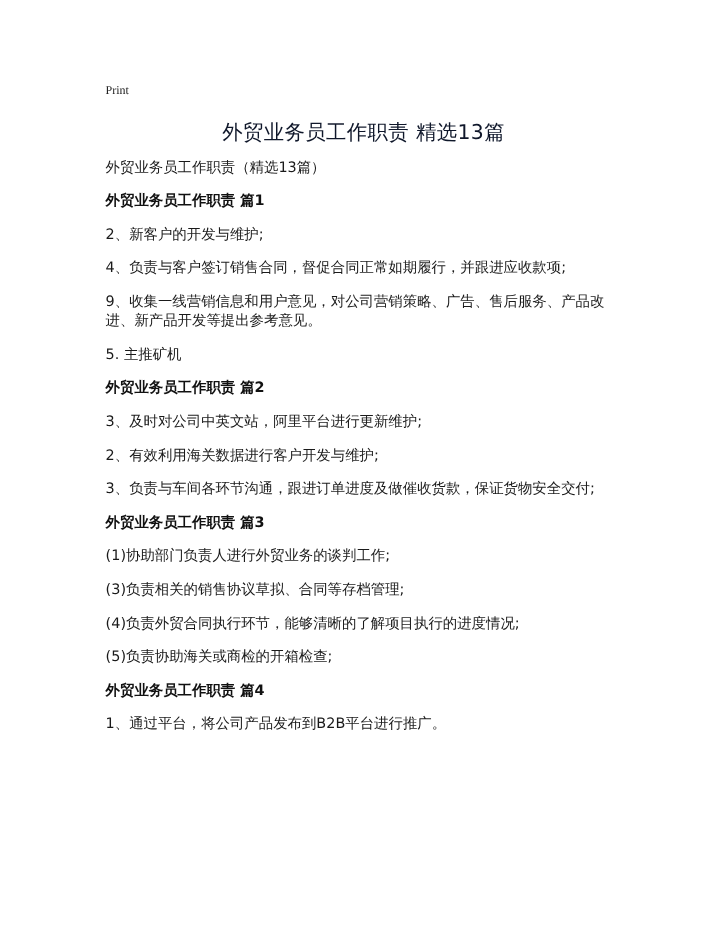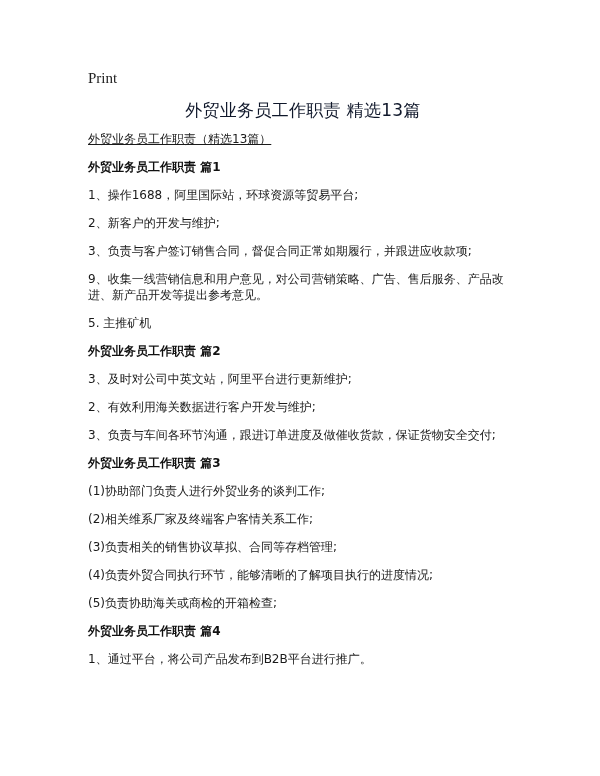--- a/index.html
+++ b/index.html
@@ -19,21 +19,21 @@
       position: absolute;
       left: 88px;
       top: 0;
       width: 430px;
     }
     .print-link {
       position: absolute;
       left: 0;
       top: 70px;
       font-family: "Liberation Serif", "DejaVu Serif", serif;
-      font-size: 15px;
+      font-size: 10px;
       color: #222;
       cursor: pointer;
     }
     .doc-title {
       position: absolute;
       left: 0;
       top: 99px;
       width: 430px;
       text-align: center;
       font-size: 17px;
@@ -45,21 +45,20 @@
     .doc-content {
       position: absolute;
       left: 0;
       top: 131px;
       width: 430px;
       font-size: 12px;
       line-height: 16px;
     }
     .subtitle {
       margin: 0 0 12px 0;
-      text-decoration: underline;
     }
     .section-heading {
       font-weight: bold;
       font-size: 12px;
       margin: 0 0 12px 0;
     }
     .para {
       margin: 0 0 12px 0;
       color: #1a1a1a;
     }
@@ -70,38 +69,36 @@
 <div class="page">
   <div class="print-link">Print</div>
 
   <h1 class="doc-title">外贸业务员工作职责 精选13篇</h1>
 
   <div class="doc-content">
     <p class="para subtitle">外贸业务员工作职责（精选13篇）</p>
 
     <div>
       <p class="section-heading">外贸业务员工作职责 篇1</p>
-      <p class="para">1、操作1688，阿里国际站，环球资源等贸易平台;</p>
       <p class="para">2、新客户的开发与维护;</p>
-      <p class="para">3、负责与客户签订销售合同，督促合同正常如期履行，并跟进应收款项;</p>
+      <p class="para">4、负责与客户签订销售合同，督促合同正常如期履行，并跟进应收款项;</p>
       <p class="para">9、收集一线营销信息和用户意见，对公司营销策略、广告、售后服务、产品改进、新产品开发等提出参考意见。</p>
       <p class="para">5. 主推矿机</p>
     </div>
 
     <div>
       <p class="section-heading">外贸业务员工作职责 篇2</p>
       <p class="para">3、及时对公司中英文站，阿里平台进行更新维护;</p>
       <p class="para">2、有效利用海关数据进行客户开发与维护;</p>
       <p class="para">3、负责与车间各环节沟通，跟进订单进度及做催收货款，保证货物安全交付;</p>
     </div>
 
     <div>
       <p class="section-heading">外贸业务员工作职责 篇3</p>
       <p class="para">(1)协助部门负责人进行外贸业务的谈判工作;</p>
-      <p class="para">(2)相关维系厂家及终端客户客情关系工作;</p>
       <p class="para">(3)负责相关的销售协议草拟、合同等存档管理;</p>
       <p class="para">(4)负责外贸合同执行环节，能够清晰的了解项目执行的进度情况;</p>
       <p class="para">(5)负责协助海关或商检的开箱检查;</p>
     </div>
 
     <div>
       <p class="section-heading">外贸业务员工作职责 篇4</p>
       <p class="para">1、通过平台，将公司产品发布到B2B平台进行推广。</p>
     </div>
   </div>

